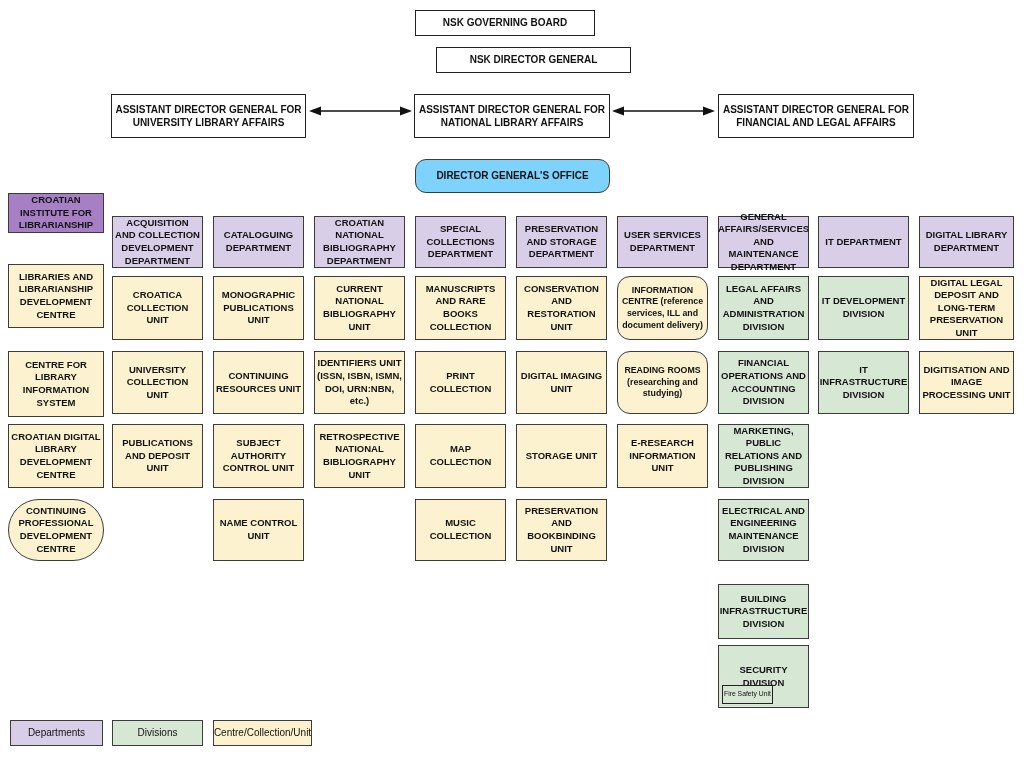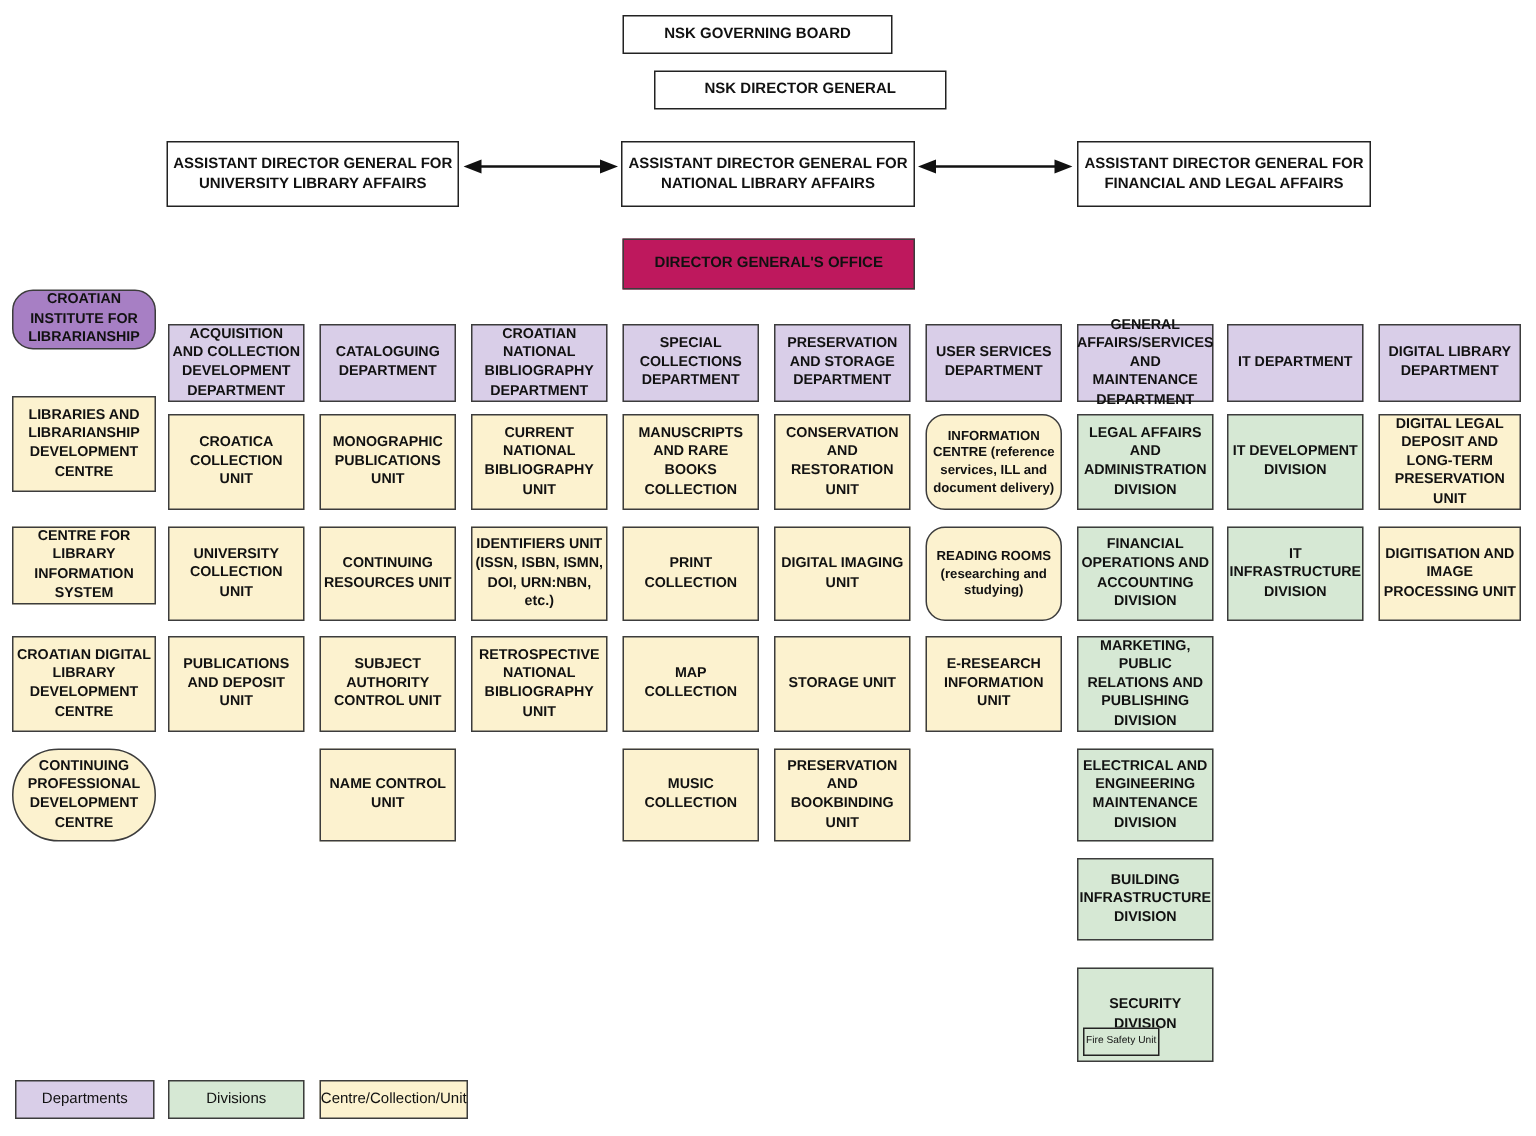--- a/index.html
+++ b/index.html
@@ -11,35 +11,35 @@
     position:absolute;box-sizing:border-box;border:1.5px solid #3c3c3c;
     display:flex;align-items:center;justify-content:center;text-align:center;
     font-weight:bold;font-size:9.5px;line-height:1.32;padding:2px 2px;
     background:#fff;
   }
   .white{background:#ffffff;border-color:#222;font-size:10px;}
   .purple{background:#d9cee8;}
   .dkpurple{background:#a77fc4;}
   .yellow{background:#fcf2cf;}
   .green{background:#d6e8d4;}
-  .blue{background:#be185d;}
+  .blue{background:#7dd3fc;border-radius:11px;}
   .col{position:absolute;top:216px;}
   .col .box{left:0;right:0;}
   .hdr{top:0;height:52px;}
   .r1{top:60px;height:64px;}
   .r2{top:135px;height:63px;}
   .r3{top:208px;height:64px;}
   .r4{top:283px;height:62px;}
-  .r5{top:356px;height:55px;}
+  .r5{top:368px;height:55px;}
   .r6{top:429px;height:63px;}
   .icol{position:absolute;top:193px;left:8px;width:96px;}
   .icol .box{left:0;right:0;}
-  .ihdr{top:0;height:40px;border-radius:14px;}
+  .ihdr{top:0;height:40px;}
   .ir1{top:71px;height:64px;}
-  .ir2{top:158px;height:52px;}
+  .ir2{top:158px;height:66px;}
   .ir3{top:231px;height:64px;}
   .ir4{top:306px;height:62px;border-radius:31px;}
   .sm{font-size:8.8px;border-radius:13px;}
   .arrow{position:absolute;}
   .subbox{
     position:absolute;left:3px;bottom:3px;border:1px solid #222;background:#d6e8d4;
     font-weight:normal;font-size:6.8px;padding:4px 1px;white-space:nowrap;
   }
   .legend-box{font-weight:normal;font-size:10px;}
   .caption{

